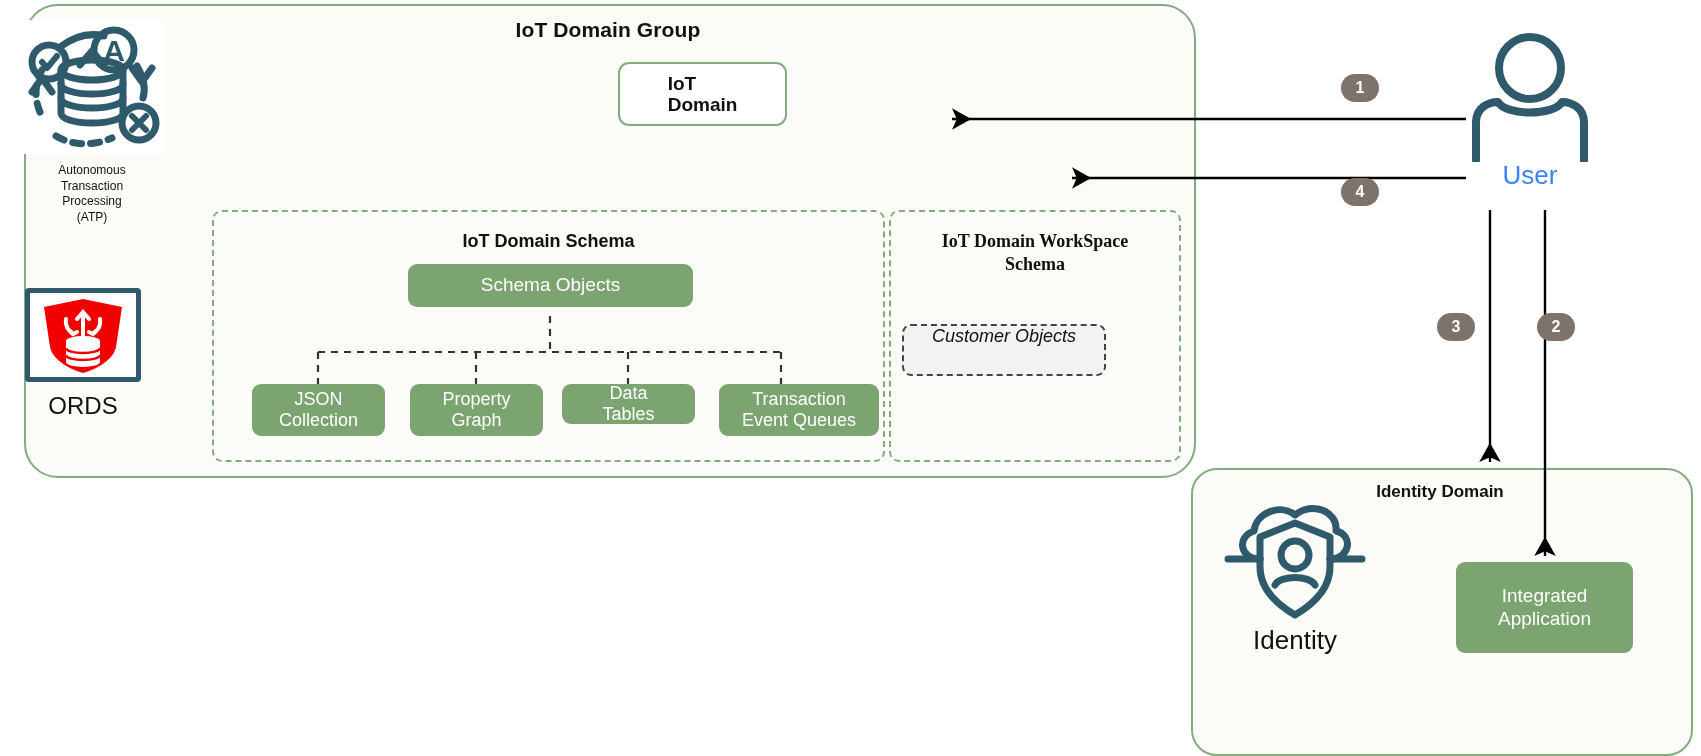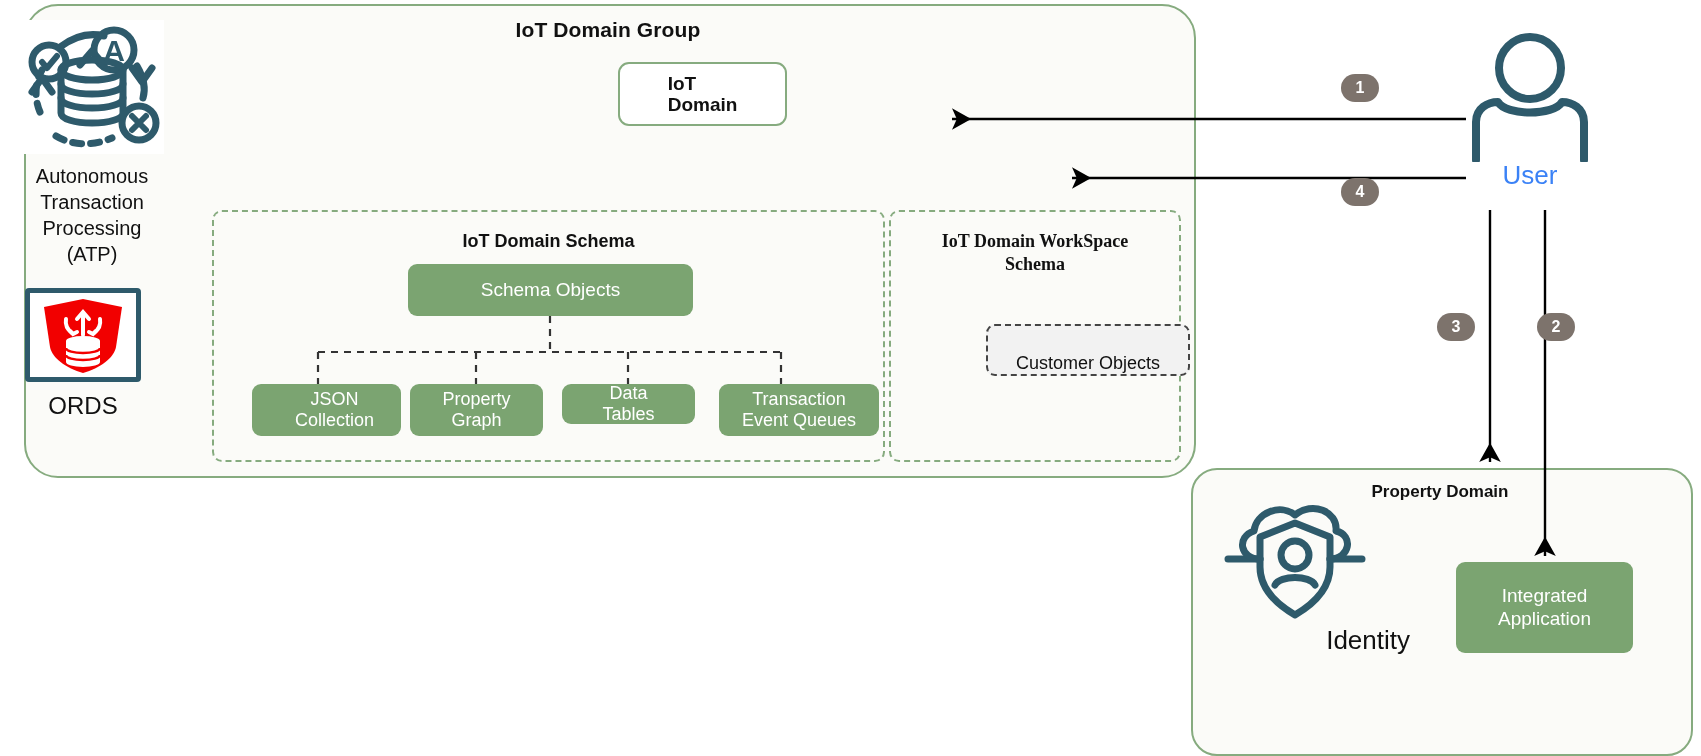--- a/index.html
+++ b/index.html
@@ -49,43 +49,43 @@
   }
   .schema-left .panel-title{top:18px;}
   .schema-right .panel-title{top:18px;font-family:Liberation Serif, serif;}
 
   
   .gbox{
     position:absolute;background:#7ba471;border-radius:9px;color:#ffffff;
     display:flex;align-items:center;justify-content:center;text-align:center;
     font-size:19px;line-height:1.16;z-index:4;
   }
-  .schema-objects{left:408px;top:264px;width:285px;height:52px;}
-  .leaf1{left:252px;top:384px;width:133px;height:52px;font-size:18px;padding-left:16px;}
+  .schema-objects{left:408px;top:264px;width:285px;height:43px;}
+  .leaf1{left:252px;top:384px;width:133px;height:52px;font-size:18px;}
   .leaf2{left:410px;top:384px;width:133px;height:52px;font-size:18px;}
   .leaf3{left:562px;top:384px;width:133px;height:40px;font-size:18px;}
   .leaf4{left:719px;top:384px;width:160px;height:52px;font-size:18px;}
   .integrated-app{left:1456px;top:562px;width:177px;height:91px;font-size:19px;}
 
   
   .customer-objects{
-    position:absolute;left:986px;top:324px;width:200px;height:48px;
+    position:absolute;left:902px;top:324px;width:200px;height:48px;
     border:2px dashed #444;border-radius:9px;background:#f2f2f2;
-    display:flex;align-items:flex-end;justify-content:center;
-    font-size:18px;color:#111;
+    display:flex;align-items:flex-start;justify-content:center;
+    font-size:18px;color:#111;font-style:italic;
   }
 
   
   .connectors{position:absolute;left:0;top:0;width:1701px;height:756px;pointer-events:none;z-index:3;}
 
   
   .atp-icon{position:absolute;left:20px;top:20px;width:144px;height:134px;background:#ffffff;}
   .atp-label{
     position:absolute;left:8px;top:163px;width:168px;text-align:center;
-    font-size:20px;line-height:1.30;color:#111;
+    font-size:12px;line-height:1.30;color:#111;
   }
   .atp-label .atp-paren{display:block;}
 
   .ords-icon{
     position:absolute;left:25px;top:288px;width:116px;height:94px;
     border:5px solid #2e5a6b;border-radius:4px;background:#ffffff;
     box-sizing:border-box;
   }
   .ords-label{
     position:absolute;left:8px;top:392px;width:150px;text-align:center;
@@ -95,21 +95,21 @@
   
   .user-fig{position:absolute;left:1470px;top:32px;width:120px;height:130px;}
   .user-label{
     position:absolute;left:1440px;top:160px;width:180px;text-align:center;
     font-size:26px;color:#3b82f6;
   }
 
   
   .identity-icon{position:absolute;left:1220px;top:497px;width:150px;height:125px;}
   .identity-label{
-    position:absolute;left:1180px;top:625px;width:230px;text-align:right;
+    position:absolute;left:1180px;top:625px;width:230px;text-align:center;
     font-size:26px;color:#111;
   }
 
   
   .badge{
     position:absolute;width:38px;height:28px;border-radius:14px;background:#7d736c;
     color:#ffffff;font-size:16px;font-weight:bold;
     display:flex;align-items:center;justify-content:center;z-index:6;
   }
   .badge-1{left:1341px;top:74px;}
@@ -234,21 +234,21 @@
   <div class="panel-title">
     <span>IoT Domain WorkSpace</span><br>
     <span>Schema</span>
   </div>
 </div>
 <div class="customer-objects">
   <span>Customer Objects</span>
 </div>
 
 <div class="identity-box"></div>
-<div class="identity-title" style="left:1191px;top:482px;width:498px;">Property Domain</div>
+<div class="identity-title" style="left:1191px;top:482px;width:498px;">Identity Domain</div>
 
 <div class="identity-icon">
   <svg viewBox="0 0 150 125" width="150" height="125" xmlns="http://www.w3.org/2000/svg">
     <g fill="none" stroke="#2e5a6b" stroke-width="7" stroke-linejoin="round" stroke-linecap="round">
       <path d="M8 62 H40 M110 62 H142"></path>
       <path d="M40 62 C20 62, 16 40, 34 34 C36 16, 60 6, 75 18 C92 4, 118 14, 116 34 C134 38, 130 62, 110 62"></path>
       <path d="M75 26 L110 40 V70 C110 92, 92 108, 75 118 C58 108, 40 92, 40 70 V40 Z"></path>
       <circle cx="75" cy="58" r="14"></circle>
       <path d="M55 88 C60 78, 90 78, 95 88"></path>
     </g>

